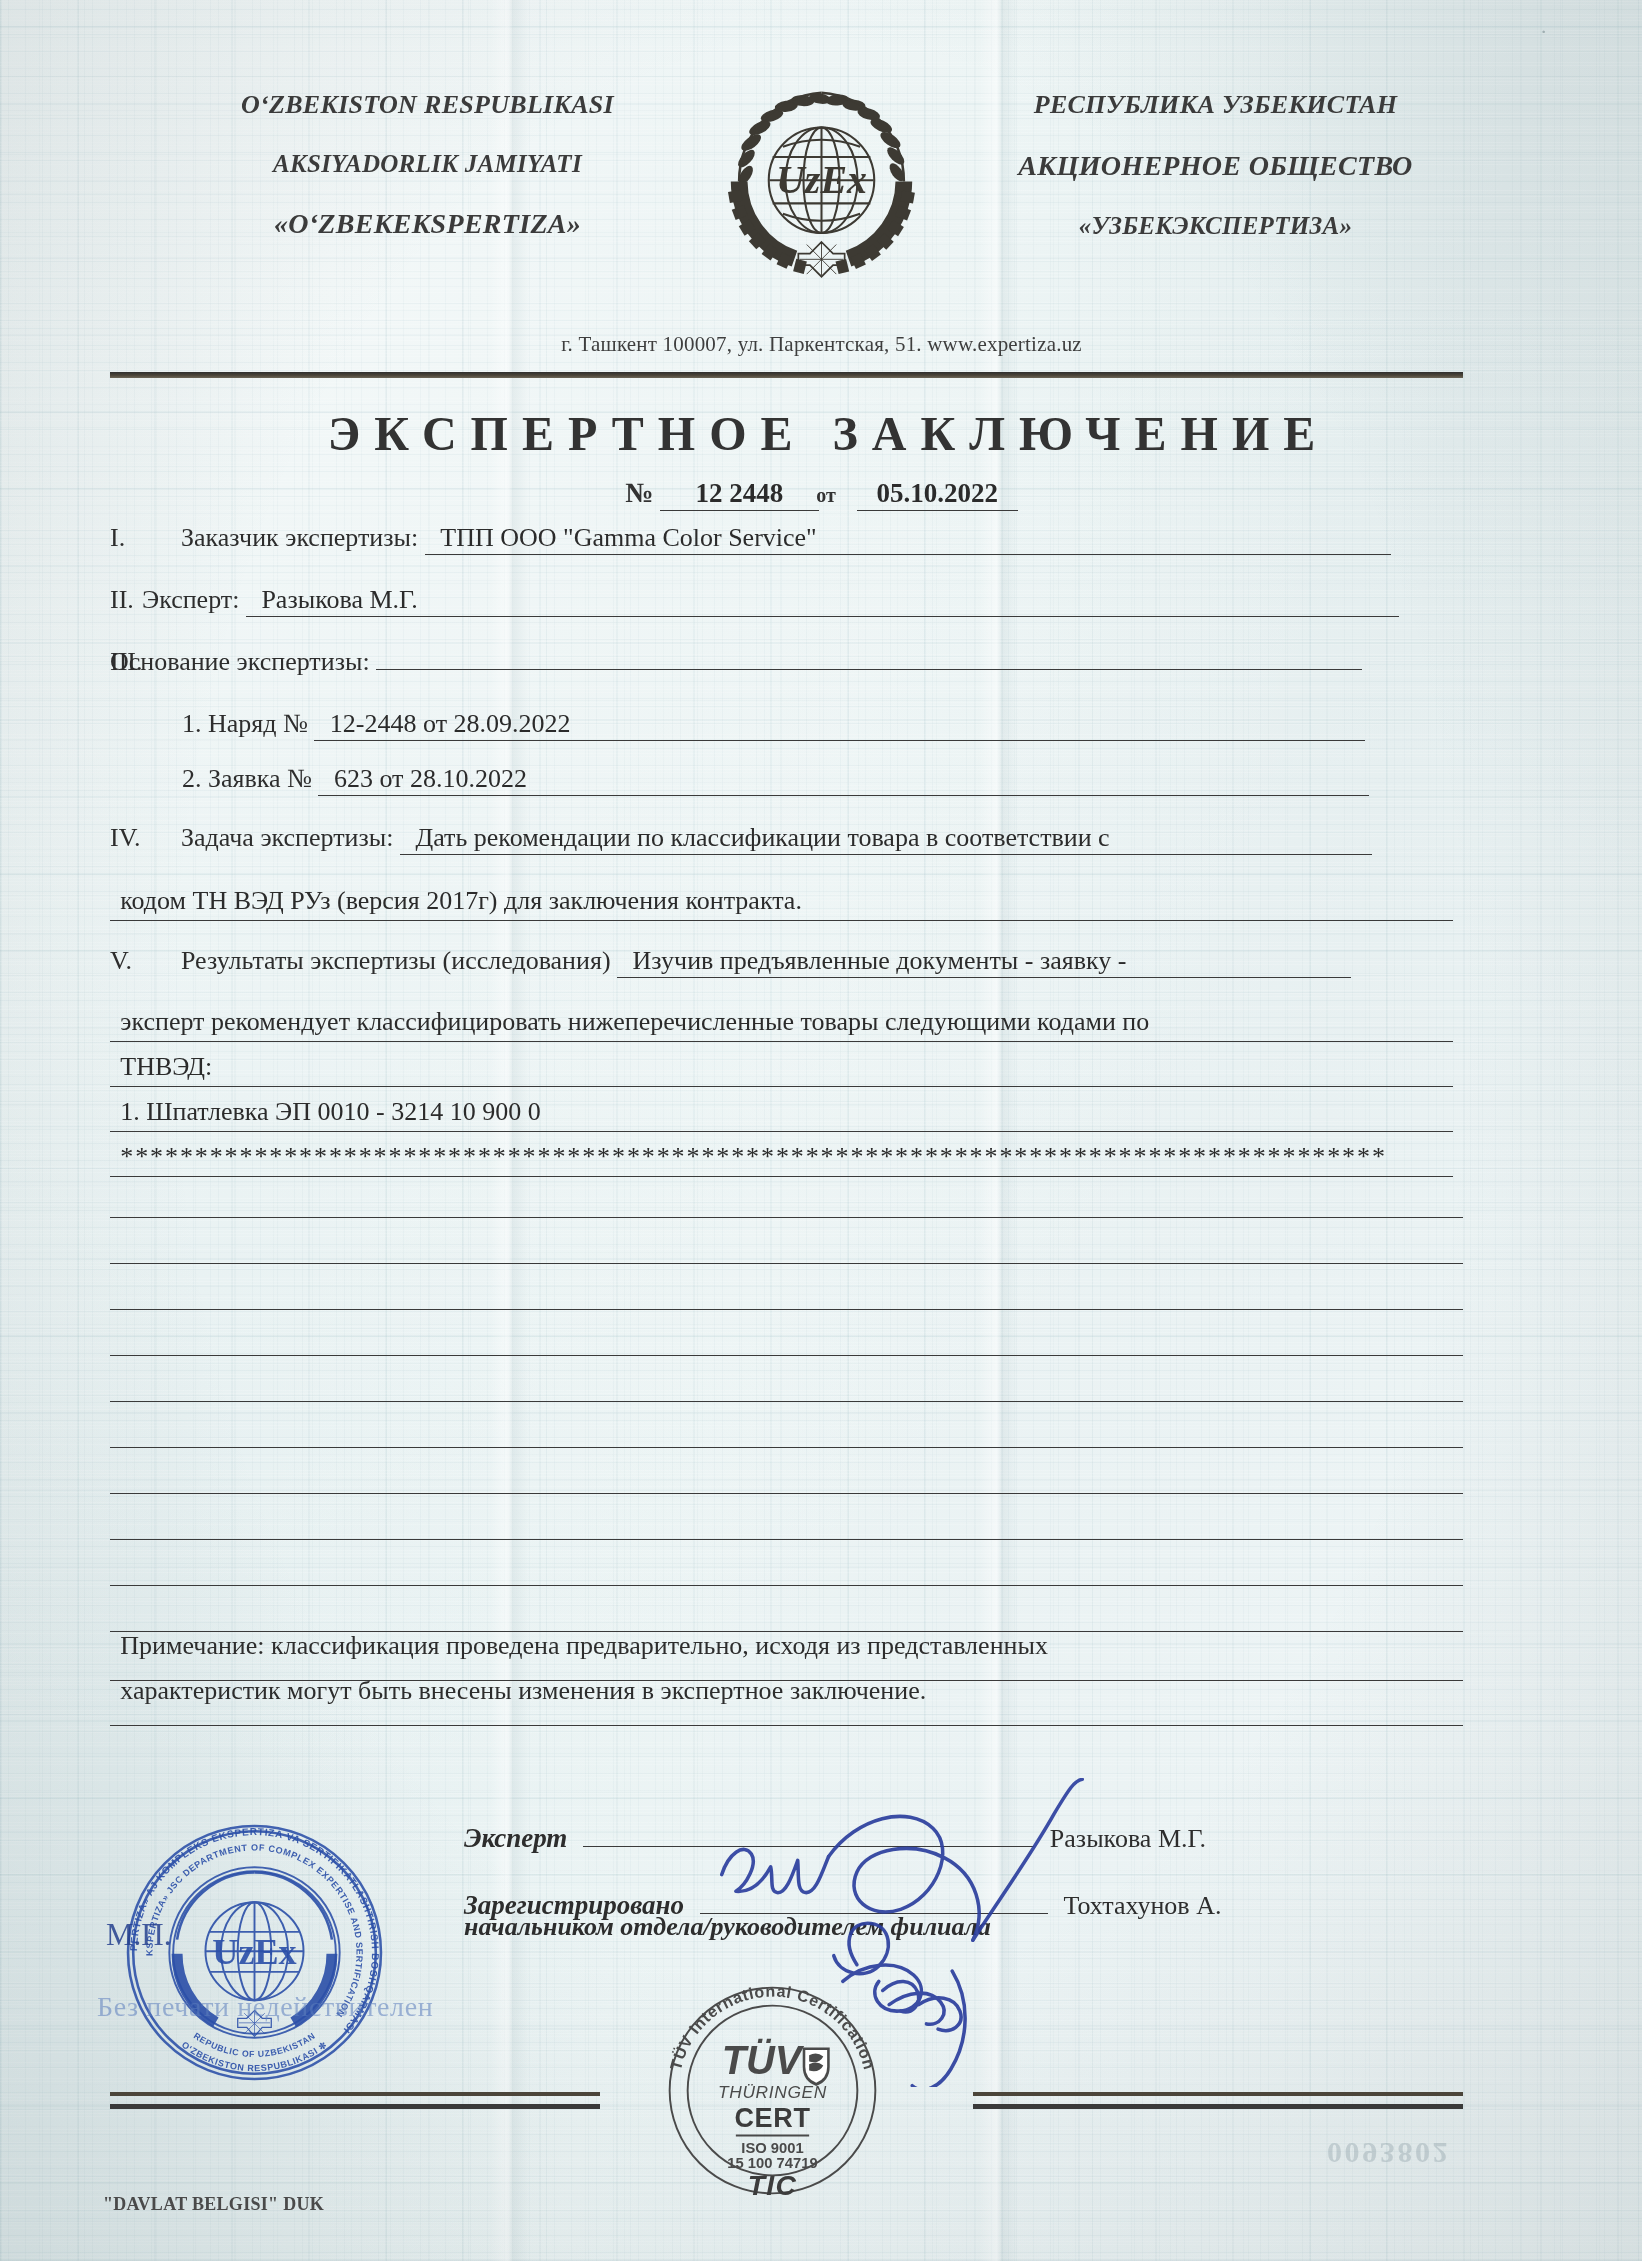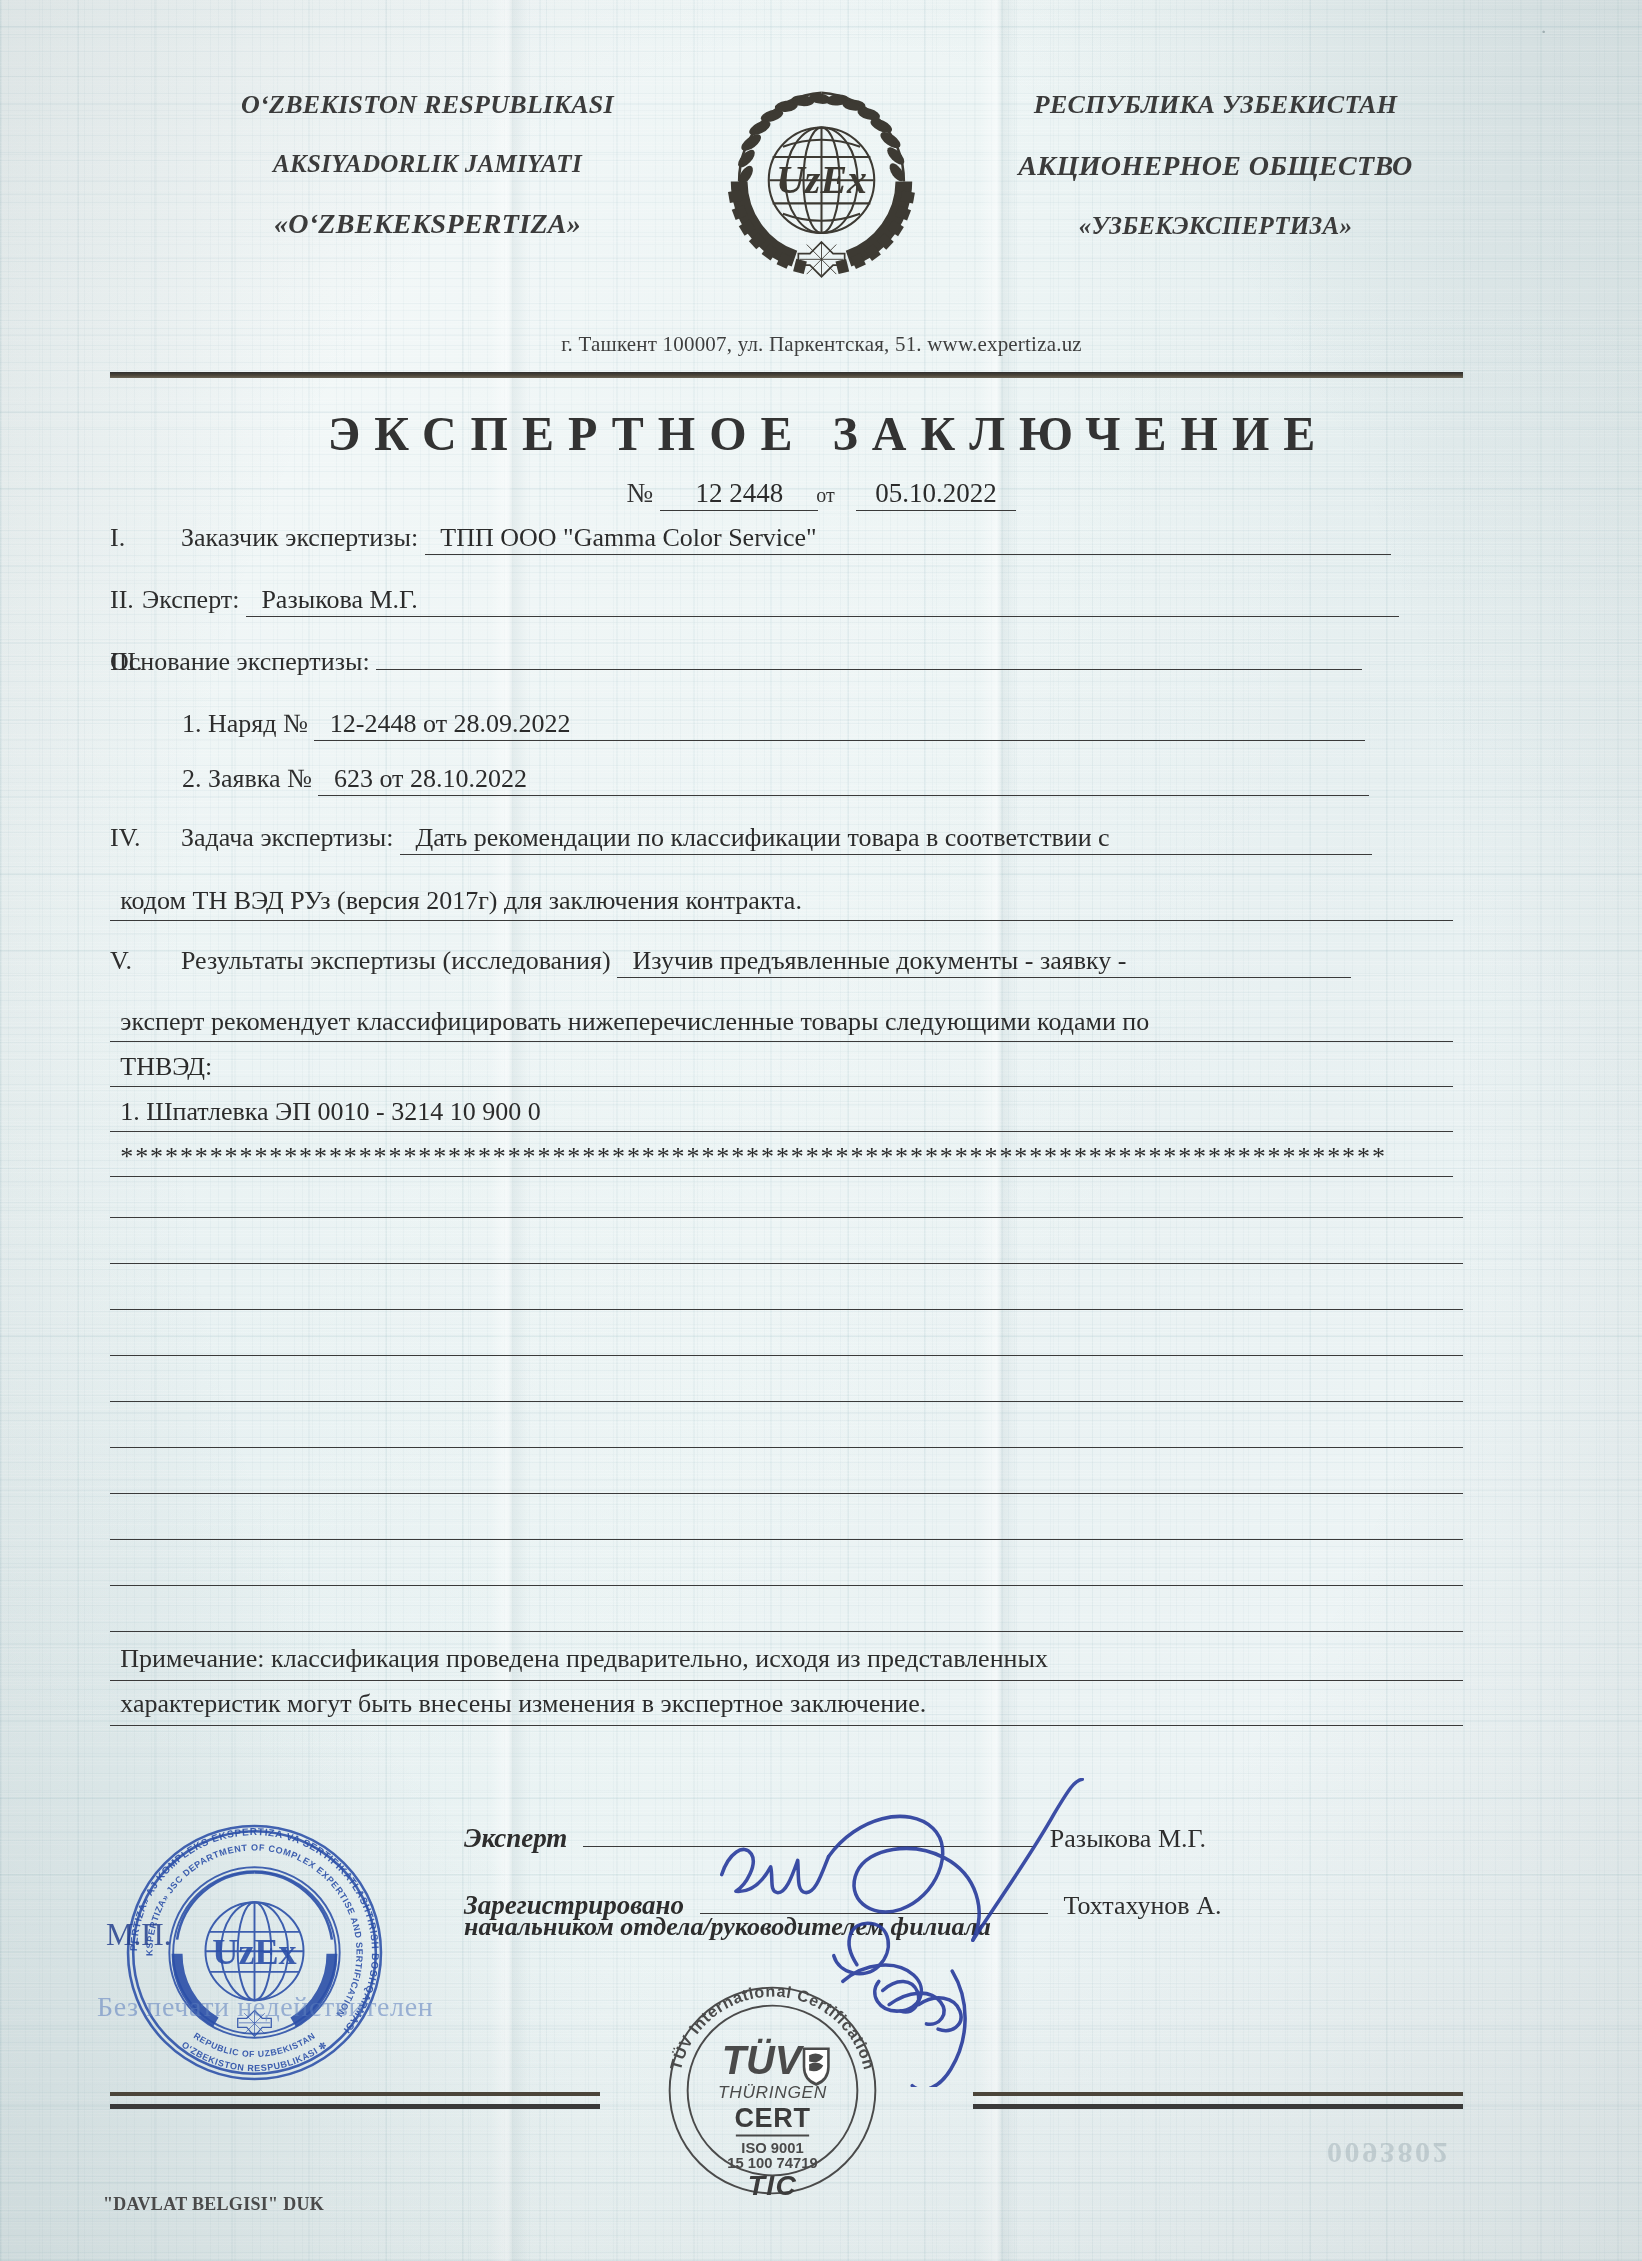--- a/index.html
+++ b/index.html
@@ -58,21 +58,21 @@
   }
 
   
   .title{
     position:absolute;left:0;top:406px;width:1643px;text-align:center;
     font-size:48px;font-weight:bold;letter-spacing:14px;color:#333;
     text-indent:14px;
   }
   .numline{
     position:absolute;left:0;top:477px;width:1643px;text-align:center;
-    font-size:27px;color:#333;
+    font-size:27px;color:#333;font-weight:bold;
   }
   .numline .nm{font-size:28px;}
   .numline .v1{
     display:inline-block;min-width:148px;border-bottom:1.9px solid #3a3a3a;
     text-align:center;color:#2b2b2b;padding:0 5.2px 1.3px 5.2px;
   }
   .numline .ot{font-size:20px;margin:0 2.6px 0 -9px;}
   .numline .v2{
     display:inline-block;min-width:148px;border-bottom:1.9px solid #3a3a3a;
     text-align:center;color:#2b2b2b;padding:0 6.4px 1.3px 6.4px;margin-left:11.6px;
@@ -110,21 +110,21 @@
 
   
   .ruled{position:absolute;left:110px;top:1172px;width:1353px;}
   .ruled .ln{height:45px;border-bottom:1.9px solid #3a3a3a;}
 
   
   .note{position:absolute;left:110px;top:1636px;width:1353px;}
   .note .nl{
     height:45px;border-bottom:1.9px solid #3a3a3a;
     font-size:26px;color:#2d2d2d;padding-left:10.3px;box-sizing:border-box;
-    display:flex;align-items:flex-end;padding-bottom:6px;
+    display:flex;align-items:flex-end;padding-bottom:19px;
   }
 
   
   .sig{position:absolute;left:464px;top:1823px;width:1005px;color:#2d2d2d;}
   .sig .srow{position:relative;font-size:27px;font-style:italic;font-weight:bold;height:67px;}
   .sig .sline{
     display:inline-block;border-bottom:1.9px solid #3a3a3a;
     width:451px;margin:0 9px;vertical-align:baseline;
   }
   .sig .sname{font-style:normal;font-weight:normal;font-size:26px;}

